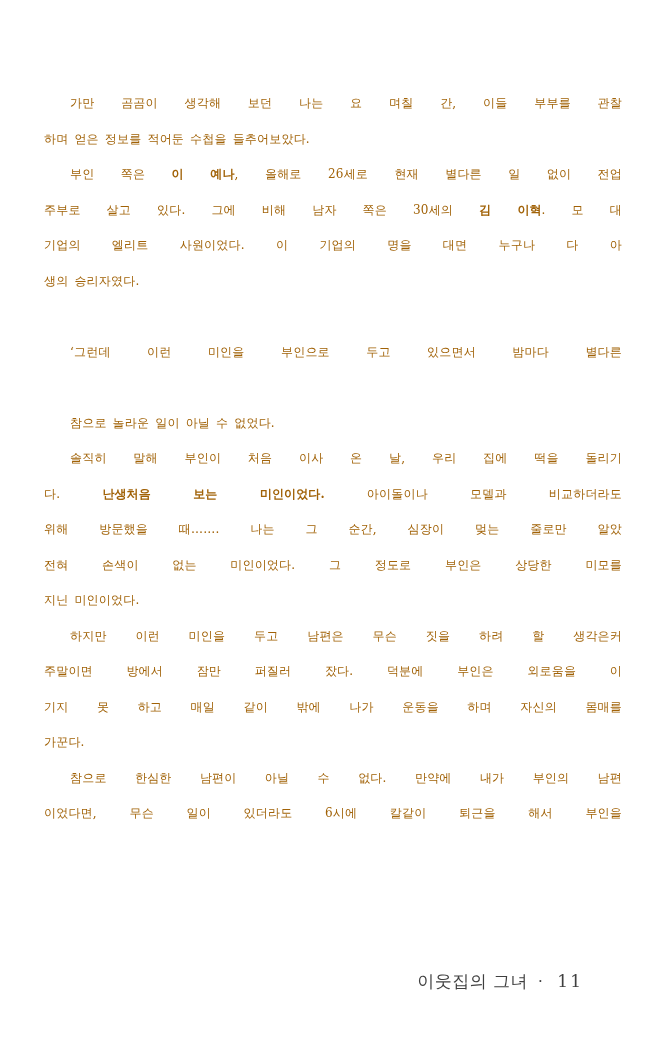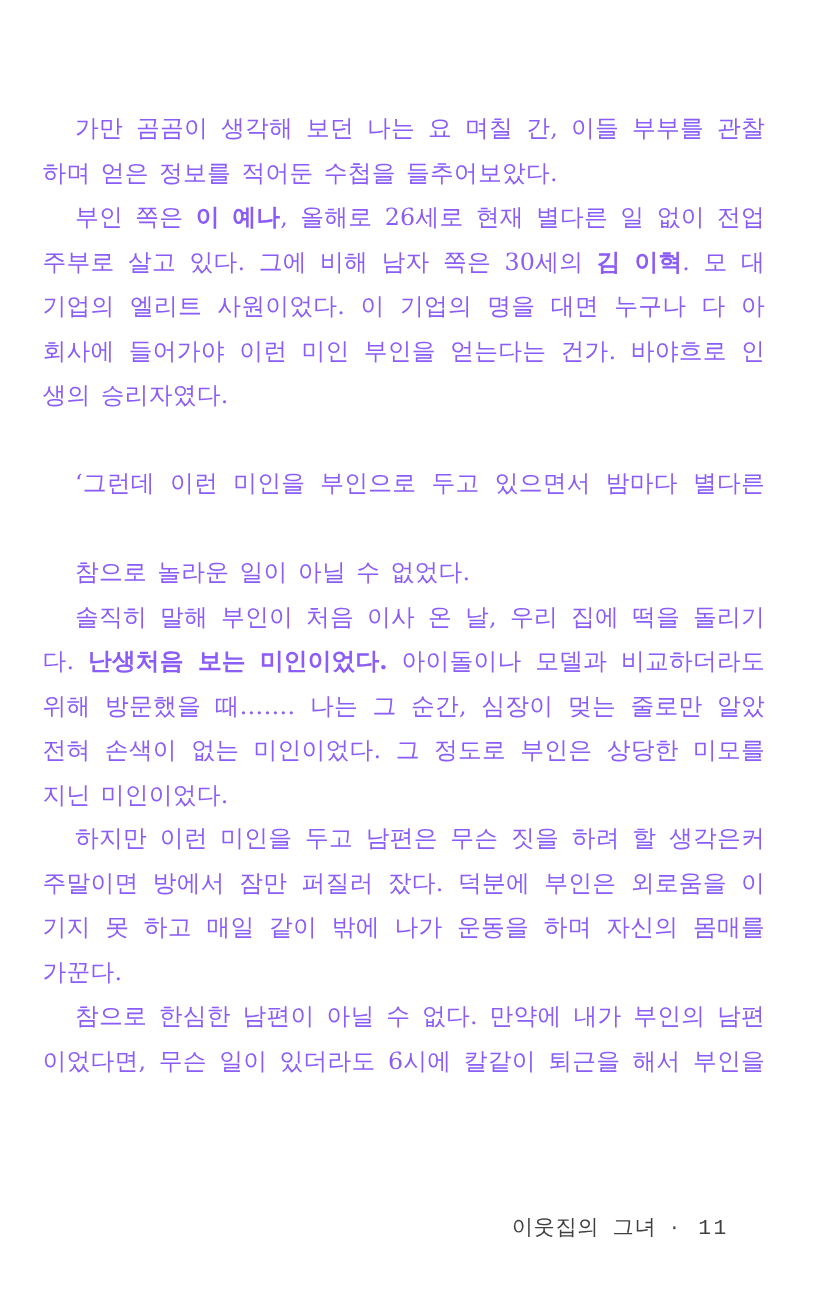--- a/index.html
+++ b/index.html
@@ -10,25 +10,25 @@
   .page {
     position: relative;
     width: 662px;
     height: 1050px;
     background: #ffffff;
     overflow: hidden;
     font-family: "DejaVu Serif", "Liberation Serif", serif;
   }
   .text-block {
     position: absolute;
-    left: 34px;
+    left: 44px;
     top: 86px;
     width: 578px;
-    color: #8b5cf6;
-    font-size: 19px;
+    color: #a16207;
+    font-size: 12px;
     line-height: 35.5px;
     letter-spacing: 0.2px;
     word-spacing: 2px;
   }
   .line {
     width: 100%;
     text-align: justify;
     text-align-last: left;
     white-space: normal;
     min-height: 35.5px;
@@ -48,21 +48,20 @@
     letter-spacing: 0.1px;
   }
   .footer {
     position: absolute;
     top: 970px;
     right: 79px;
     font-size: 17px;
     color: #3f3f3f;
     letter-spacing: 0.5px;
     white-space: nowrap;
-    font-family: Liberation Mono, monospace;
   }
   .footer .bullet {
     display: inline-block;
     margin: 0 14px 0 10px;
     font-size: 15px;
     vertical-align: 1px;
   }
   .footer .pagenum {
     letter-spacing: 2px;
   }
@@ -71,21 +70,20 @@
 <body>
 
 <div class="page">
 
   <div class="text-block">
       <div class="line indent justify"><span class="seg">가만 곰곰이 생각해 보던 나는 요 며칠 간, 이들 부부를 관찰</span></div>
       <div class="line"><span class="seg">하며 얻은 정보를 적어둔 수첩을 들추어보았다.</span></div>
       <div class="line indent justify"><span class="seg">부인 쪽은 </span><span class="seg bold">이 예나</span><span class="seg">, 올해로 26세로 현재 별다른 일 없이 전업</span></div>
       <div class="line justify"><span class="seg">주부로 살고 있다. 그에 비해 남자 쪽은 30세의 </span><span class="seg bold">김 이혁</span><span class="seg">. 모 대</span></div>
       <div class="line justify"><span class="seg">기업의 엘리트 사원이었다. 이 기업의 명을 대면 누구나 다 아</span></div>
-      <div class="line justify"><span class="seg">회사에 들어가야 이런 미인 부인을 얻는다는 건가. 바야흐로 인</span></div>
       <div class="line"><span class="seg">생의 승리자였다.</span></div>
       <div class="line blank"></div>
       <div class="line indent justify"><span class="seg">‘그런데 이런 미인을 부인으로 두고 있으면서 밤마다 별다른</span></div>
       <div class="line blank"></div>
       <div class="line indent"><span class="seg">참으로 놀라운 일이 아닐 수 없었다.</span></div>
       <div class="line indent justify"><span class="seg">솔직히 말해 부인이 처음 이사 온 날, 우리 집에 떡을 돌리기</span></div>
       <div class="line justify"><span class="seg">다. </span><span class="seg bold">난생처음 보는 미인이었다.</span><span class="seg"> 아이돌이나 모델과 비교하더라도</span></div>
       <div class="line justify"><span class="seg">위해 방문했을 때……. 나는 그 순간, 심장이 멎는 줄로만 알았</span></div>
       <div class="line justify"><span class="seg">전혀 손색이 없는 미인이었다. 그 정도로 부인은 상당한 미모를</span></div>
       <div class="line"><span class="seg">지닌 미인이었다.</span></div>

